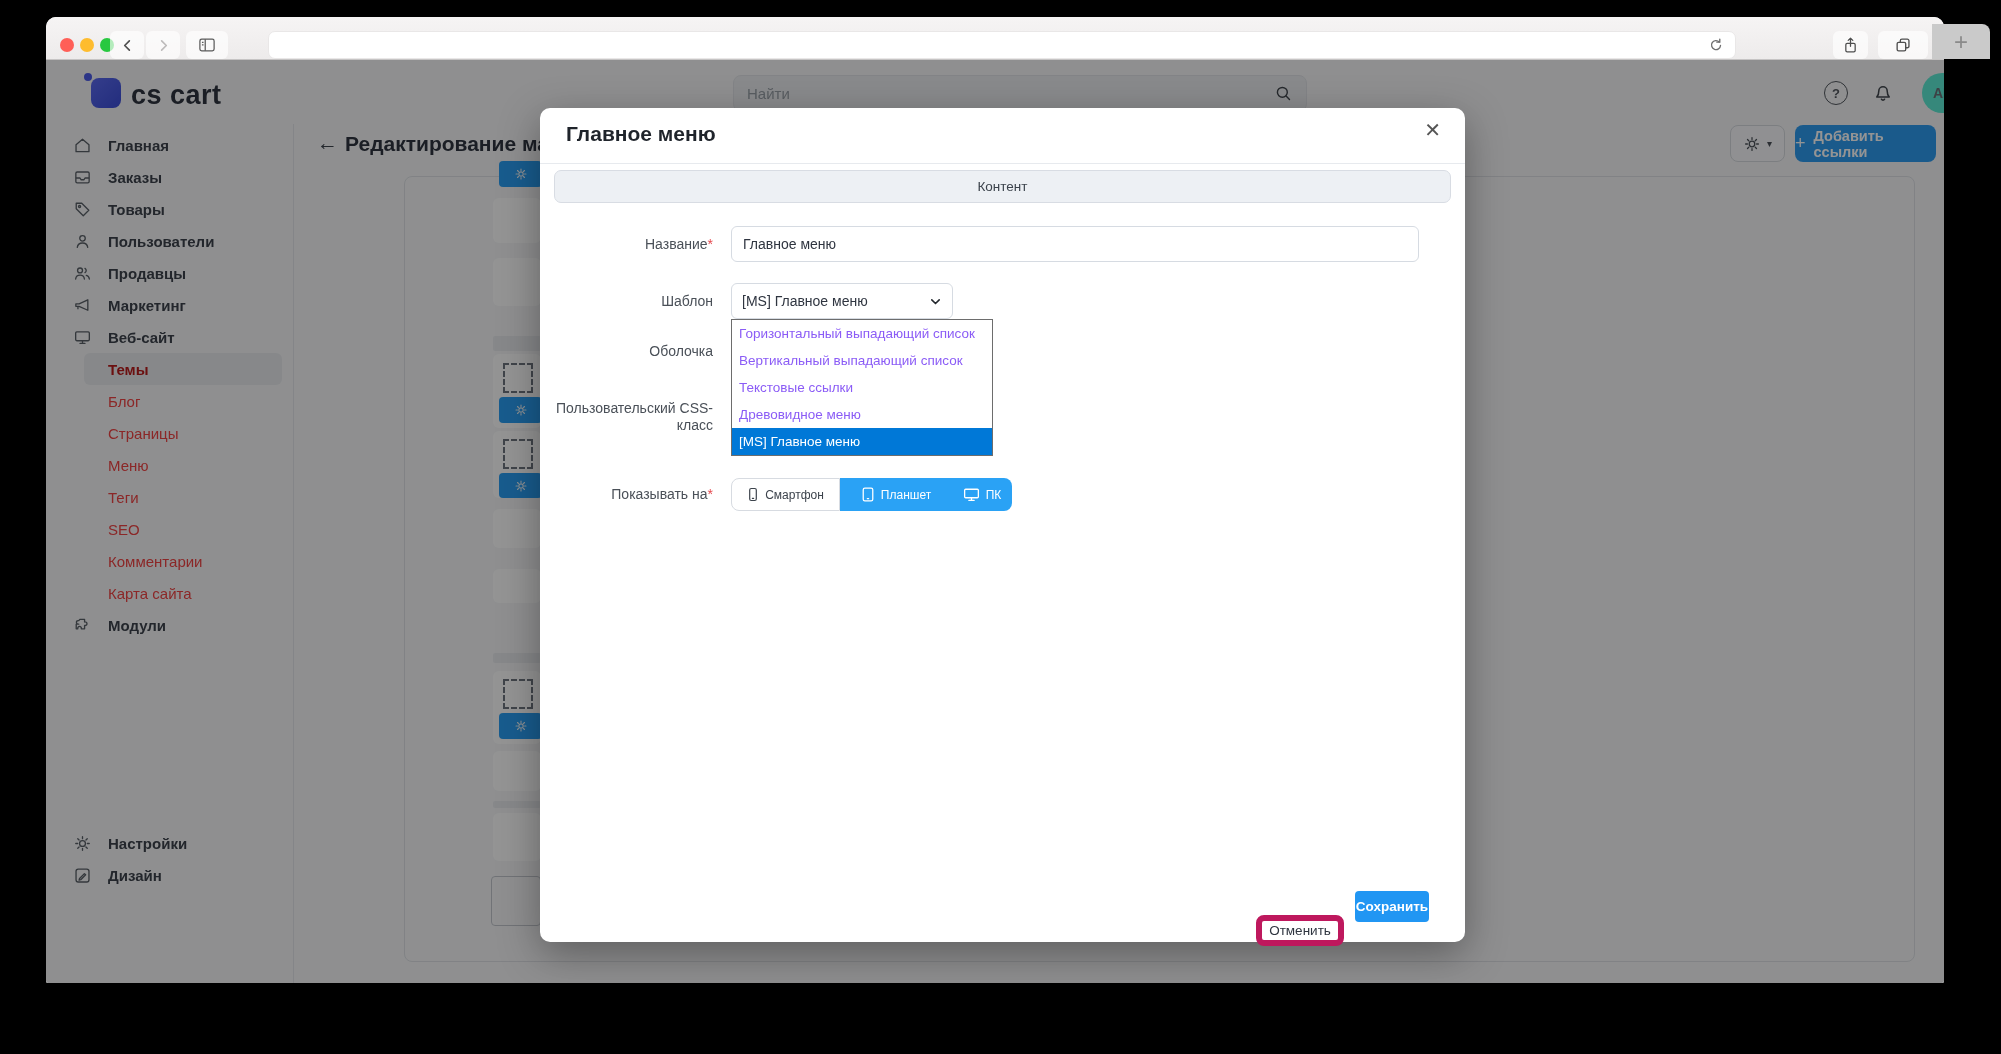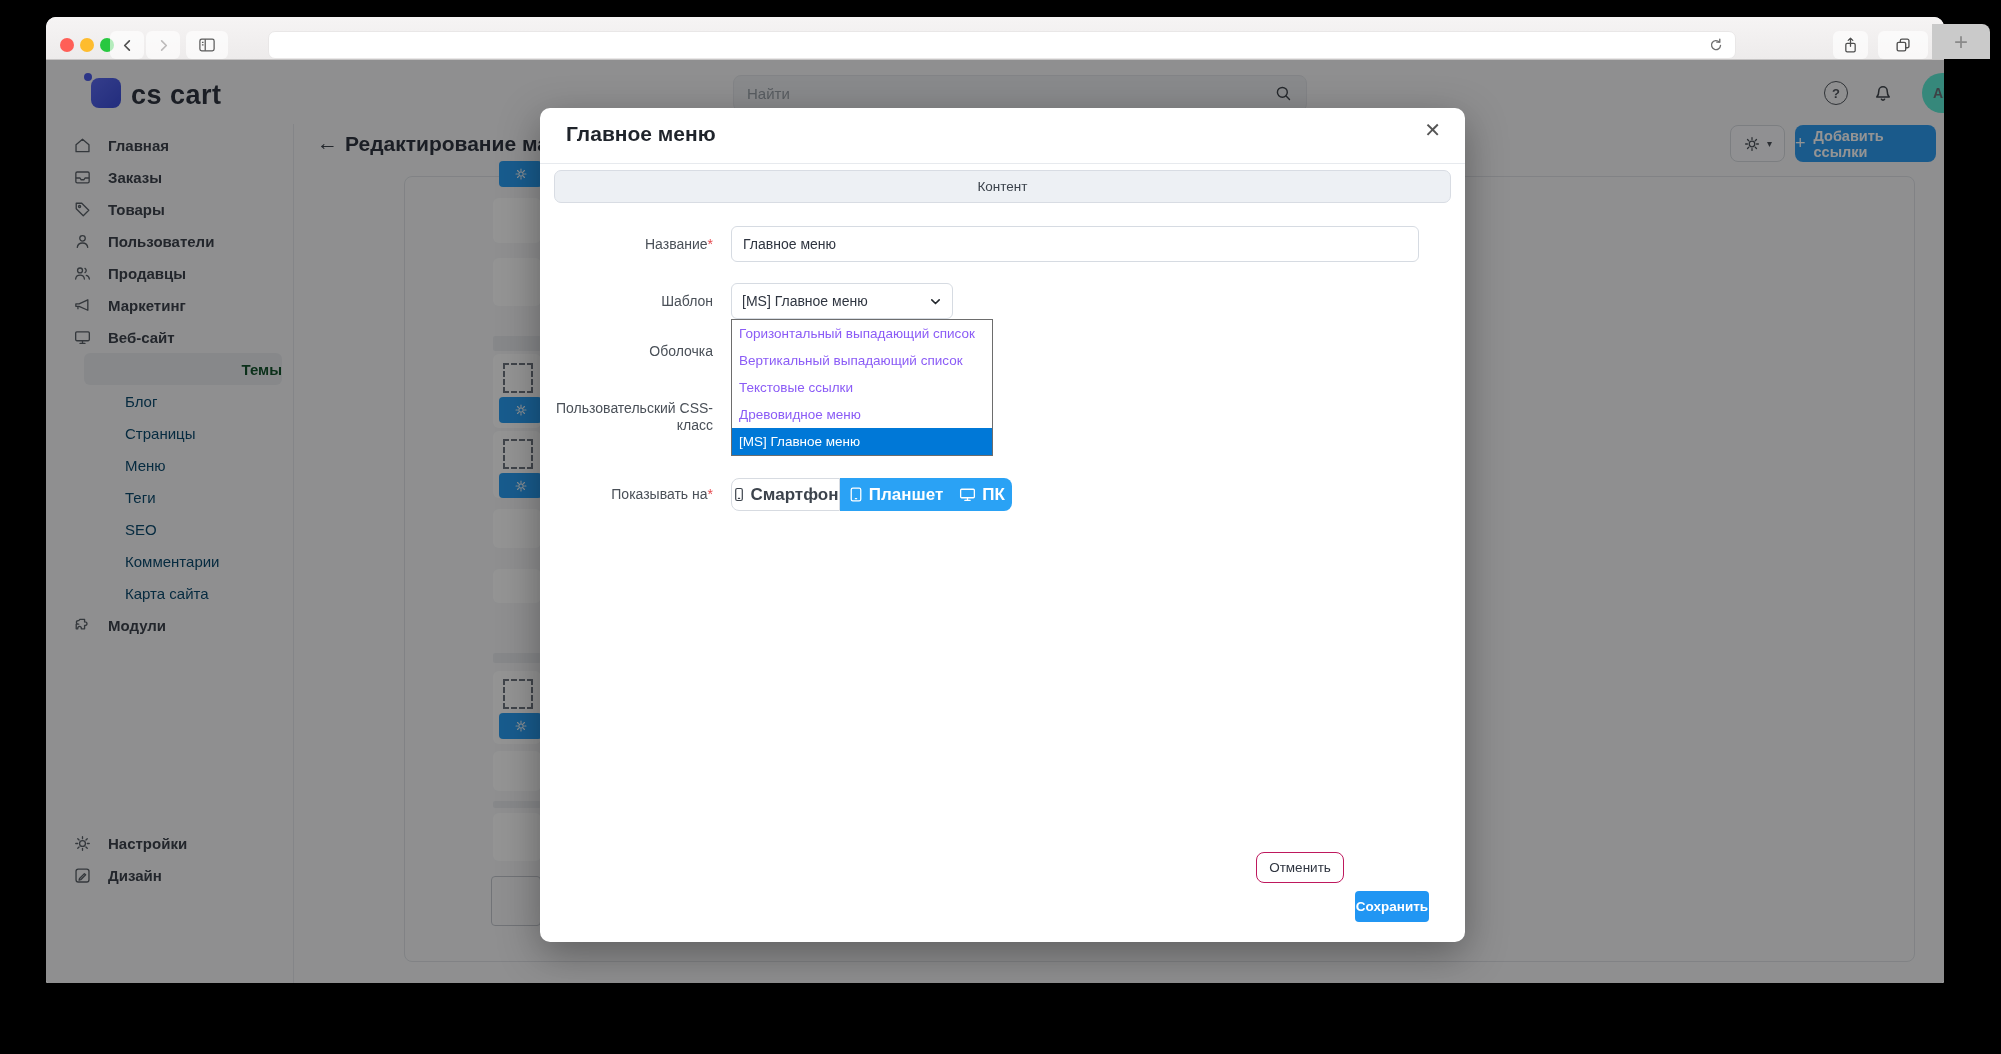--- a/index.html
+++ b/index.html
@@ -41,23 +41,23 @@
   .bell-wrap { position:absolute; left:1804px; top:20px; }
   .avatar { position:absolute; left:1855px; top:13px; width:40px; height:40px; border-radius:50%;
             background:#5eead4; color:#6a7077; font-size:14px; font-weight:700;
             display:flex; align-items:center; justify-content:center; }
 
   
   .sidebar { position:absolute; top:64px; left:0; width:248px; bottom:0; border-right:1px solid #e4e6ea; padding-top:5px; }
   .side-item { height:32px; display:flex; align-items:center; padding-left:27px;
                font-size:15px; color:#3d434c; font-weight:600; }
   .side-item .s-ic { width:19px; margin-right:16px; color:#5b6168; }
-  .side-item.sub { padding-left:79px; color:#0c4a6e; font-weight:400; }
+  .side-item.sub { padding-left:62px; color:#ef4444; font-weight:400; }
   .side-item.sub.active { margin:0 11px 0 38px; padding-left:24px; background:#e9ebee;
-                          border-radius:6px; color:#14532d; font-weight:600;justify-content:flex-end; }
+                          border-radius:6px; color:#b91c1c; font-weight:600; }
   .side-bottom { position:absolute; top:703px; left:0; right:0; }
 
   
   .content { position:absolute; left:249px; top:64px; right:0; bottom:0; }
   .back-arrow { position:absolute; left:22px; top:7px; font-size:21px; color:#3f454e; }
   .page-title { position:absolute; left:50px; top:8px; font-size:21px; font-weight:700; color:#2f3540; white-space:nowrap; }
   .gear-btn { position:absolute; left:1435px; top:1px; width:55px; height:37px; background:#f8f9fb;
               border:1px solid #d6d9de; border-radius:8px; display:flex; align-items:center;
               justify-content:center; gap:6px; color:#4c525a; }
   .caret { font-size:10px; color:#4c525a; }
@@ -91,27 +91,27 @@
   .name-input { position:absolute; left:191px; top:118px; width:688px; height:36px; border:1px solid #d6dbe2;
                 border-radius:6px; padding:0 11px; font-size:14px; color:#2f3540; font-family:inherit; outline:none; }
   .sel { position:absolute; left:191px; top:175px; width:222px; height:36px; border:1px solid #d6dbe2;
          border-radius:6px; display:flex; align-items:center; padding:0 10px; font-size:14px; color:#2f3540; }
   .sel .chev { margin-left:auto; color:#23282e; }
   .dropdown { position:absolute; left:191px; top:211px; width:262px; background:#fff;
               border:1px solid #6d6d6d; z-index:10; }
   .dd-opt { height:27px; line-height:27px; padding-left:7px; font-size:13.5px; color:#8b5cf6; white-space:nowrap; }
   .dd-opt.selected { background:#0078d7; color:#fff; }
   .segments { position:absolute; left:191px; top:370px; height:33px; display:flex; }
-  .seg { display:flex; align-items:center; justify-content:center; gap:6px; font-size:17px;font-weight:bold; }
+  .seg { display:flex; align-items:center; justify-content:center; gap:6px; font-size:12px; }
   .seg.off { width:109px; background:#fff; border:1px solid #d7dbe1; border-radius:8px 0 0 8px; color:#3c434c; }
   .seg.on { background:#2aa2f5; color:#fff; }
   .seg.t { width:112px; }
   .seg.p { width:60px; border-radius:0 8px 8px 0; }
-  .m-cancel { position:absolute; left:716px; top:744px; width:88px; height:31px; background:#fff;
-              border:1px solid #be185d; border-radius:8px; font-size:13.5px; color:#2f3540; font-family:inherit; }
+  .m-cancel { position:absolute; left:716px; top:807px; width:88px; height:31px; background:#fff;
+              border:6px solid #be185d; border-radius:8px; font-size:13.5px; color:#2f3540; font-family:inherit; }
   .m-save { position:absolute; left:815px; top:783px; width:74px; height:31px; background:#2196f3;
             border:none; border-radius:4px; font-size:13.5px; font-weight:600; color:#fff; font-family:Liberation Sans, sans-serif; }
 </style>
 </head>
 <body>
 
 <div class="window">
 
   <div class="chrome">
     <div class="traffic">

